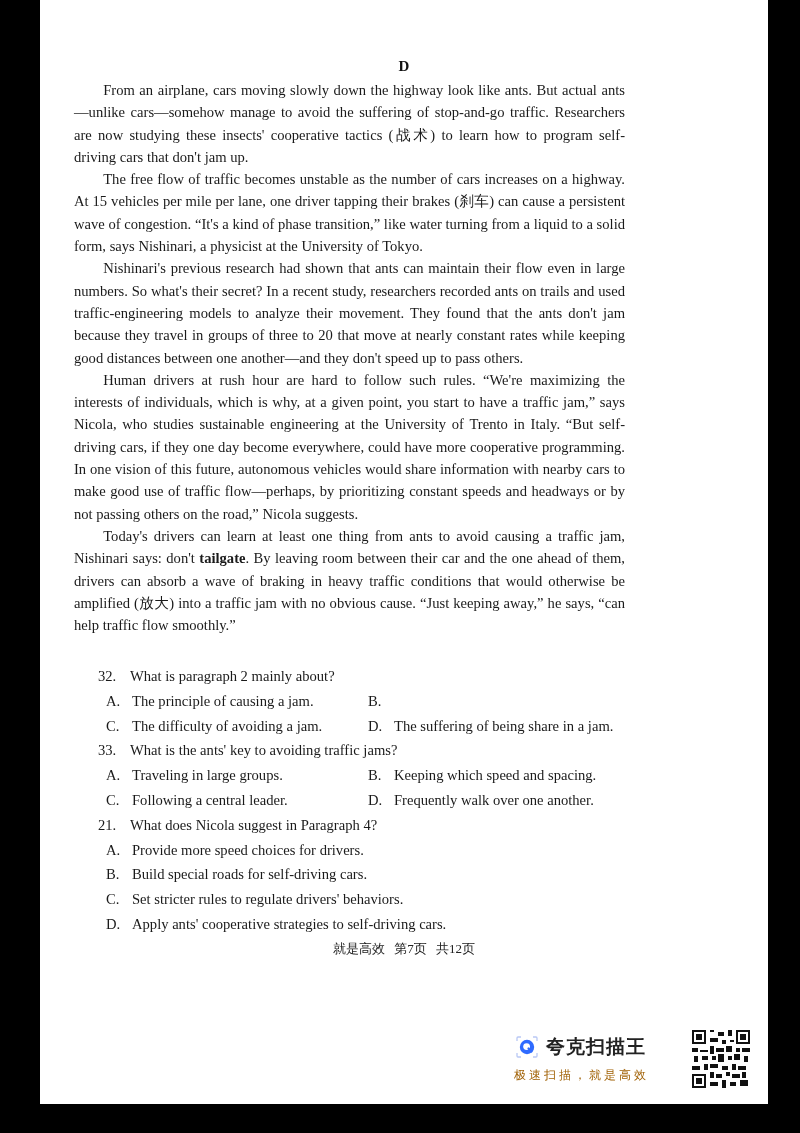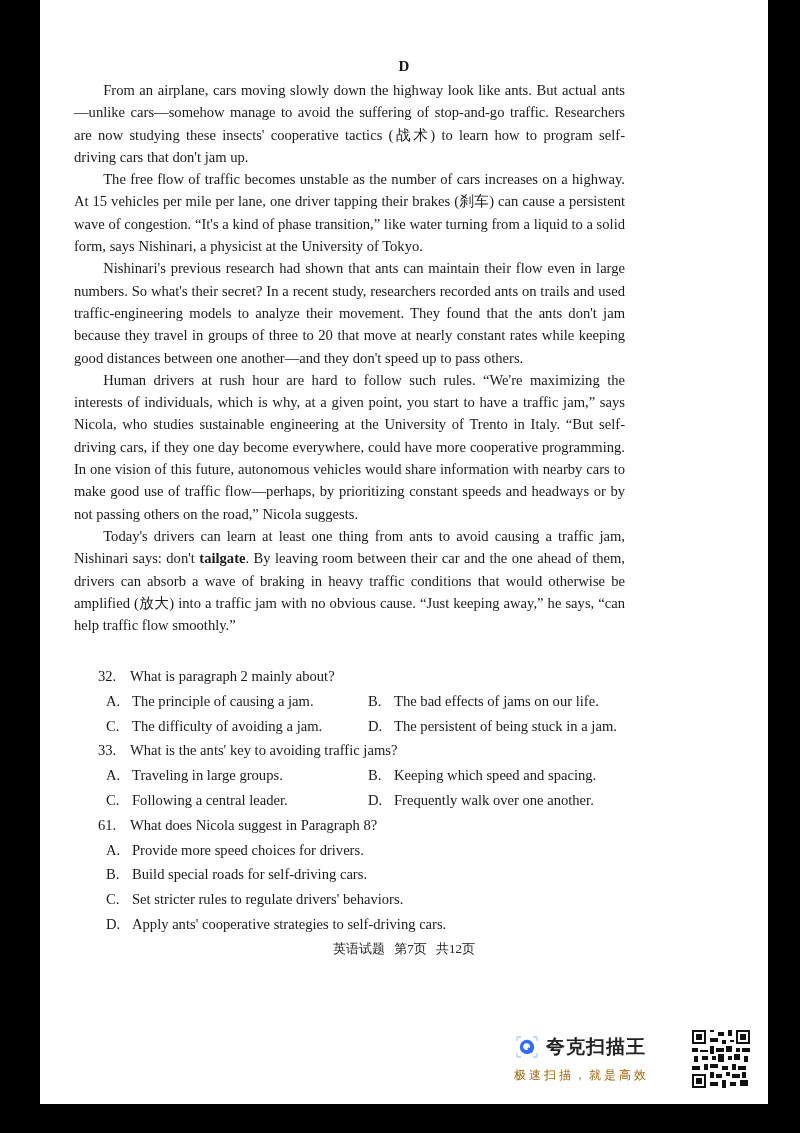--- a/index.html
+++ b/index.html
@@ -111,29 +111,28 @@
         <span class="q-num">32.</span>
         <span>What is paragraph 2 mainly about?</span>
       </div>
       <div class="opts-2col">
         <div class="opt">
             <span class="opt-letter">A.</span>
             <span>The principle of causing a jam.</span>
           </div>
         <div class="opt">
             <span class="opt-letter">B.</span>
-            <span>The bad effects of jams on our life.</span>
           </div>
         <div class="opt">
             <span class="opt-letter">C.</span>
             <span>The difficulty of avoiding a jam.</span>
           </div>
         <div class="opt">
             <span class="opt-letter">D.</span>
-            <span>The persistent of being stuck in a jam.</span>
+            <span>The suffering of being share in a jam.</span>
           </div>
       </div>
     </div>
 
     <div class="q">
       <div class="q-stem">
         <span class="q-num">33.</span>
         <span>What is the ants' key to avoiding traffic jams?</span>
       </div>
       <div class="opts-2col">
@@ -151,22 +150,22 @@
           </div>
         <div class="opt">
             <span class="opt-letter">D.</span>
             <span>Frequently walk over one another.</span>
           </div>
       </div>
     </div>
 
     <div class="q">
       <div class="q-stem">
-        <span class="q-num">61.</span>
-        <span>What does Nicola suggest in Paragraph 8?</span>
+        <span class="q-num">21.</span>
+        <span>What does Nicola suggest in Paragraph 4?</span>
       </div>
       <div class="opts-1col">
         <div class="opt">
             <span class="opt-letter">A.</span>
             <span>Provide more speed choices for drivers.</span>
           </div>
         <div class="opt">
             <span class="opt-letter">B.</span>
             <span>Build special roads for self-driving cars.</span>
           </div>
@@ -176,21 +175,21 @@
           </div>
         <div class="opt">
             <span class="opt-letter">D.</span>
             <span>Apply ants' cooperative strategies to self-driving cars.</span>
           </div>
       </div>
     </div>
 
   </div>
 
-  <div class="footer">英语试题  第7页  共12页</div>
+  <div class="footer">就是高效  第7页  共12页</div>
 
   <div class="brand">
     <svg class="brand-logo" viewBox="0 0 26 26">
       <path d="M3 7 V4 a1 1 0 0 1 1-1 H7 M19 3 H22 a1 1 0 0 1 1 1 V7 M23 19 V22 a1 1 0 0 1-1 1 H19 M7 23 H4 a1 1 0 0 1-1-1 V19" fill="none" stroke="#b9c8f5" stroke-width="1.3"></path>
       <circle cx="13" cy="13" r="7.2" fill="#2f6bff"></circle>
       <circle cx="12.6" cy="12.6" r="3.4" fill="#fff"></circle>
       <path d="M14.5 14.5 L17.5 17.5" stroke="#2f6bff" stroke-width="2.2" stroke-linecap="round"></path>
     </svg>
     <div class="brand-name">夸克扫描王</div>
     <div class="brand-slogan">极速扫描，就是高效</div>

